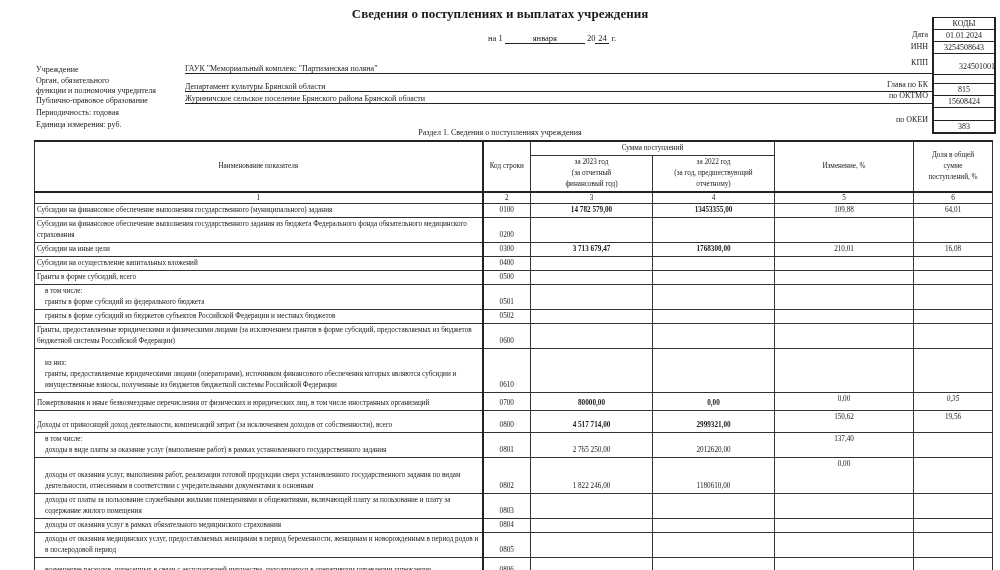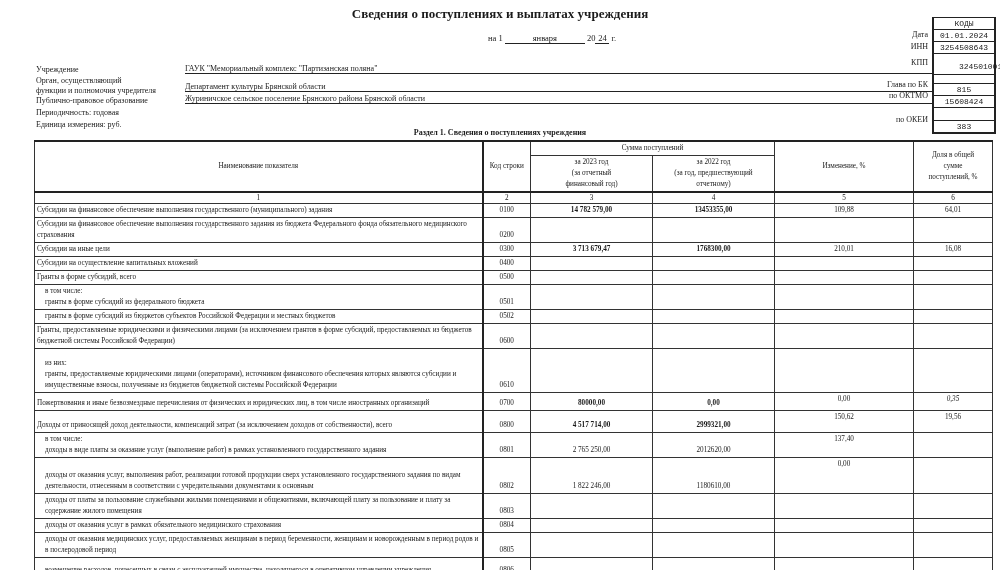--- a/index.html
+++ b/index.html
@@ -1,28 +1,28 @@
 <!DOCTYPE html>
 <html><head>
 <meta charset="utf-8">
 <style>
   html, body { margin:0; padding:0; background:#fff; }
   body { width:1000px; height:570px; position:relative; overflow:hidden; font-family:"Liberation Serif","DejaVu Serif",serif; color:#1a1a1a; }
   .abs { position:absolute; }
   .title { left:0; width:1000px; top:6px; text-align:center; font-weight:bold; font-size:13px; }
   .dateline { top:33px; left:488px; font-size:8.5px; }
   .dateline .u { display:inline-block; border-bottom:1px solid #222; text-align:center; }
-  .codes { left:932px; top:17px; width:60px; border-left:2px solid #222; border-right:2px solid #222;font-family:Liberation Mono, monospace; }
+  .codes { left:932px; top:17px; width:60px; border-left:2px solid #222; border-right:2px solid #222; }
   .codes .cell { height:11px; border-bottom:1px solid #222; font-size:8px; text-align:center; line-height:11px; }
   .codes .hdr { border-top:1.5px solid #222; }
   .codes .tall { height:20px; line-height:26px;padding-left:25px; }
   .codelabels { right:72px; font-size:8px; text-align:right; }
   .info { left:36px; font-size:8px; line-height:10px; }
   .infoval { left:185px; width:747px; font-size:8px; border-bottom:1.5px solid #222; }
-  .section { left:0; width:1000px; top:128px; text-align:center; font-weight:bold; font-size:8px; }
+  .section { left:0; width:1000px; top:128px; text-align:center; font-weight:normal; font-size:8px; }
   table.main { position:absolute; left:34px; top:140px; width:958px; border-collapse:collapse; font-size:7.2px; table-layout:fixed; }
   table.main td { border:1px solid #333; padding:1px 2px; vertical-align:bottom; line-height:11px; }
   table.main thead td { text-align:center; vertical-align:middle; border-top:2px solid #222; }
   table.main td.code { text-align:center; border-left:2px solid #222; }
   table.main td.num { text-align:center; }
   table.main td.b { font-weight:bold; }
   table.main td.name { text-align:left; }
   .indent { padding-left:10px !important; }
 </style>
 </head>
@@ -51,21 +51,21 @@
 <div class="abs codelabels" style="top:30px;margin-left:45px;">Дата</div>
 <div class="abs codelabels" style="top:42px;">ИНН</div>
 <div class="abs codelabels" style="top:58px;">КПП</div>
 <div class="abs codelabels" style="top:80px;">Глава по БК</div>
 <div class="abs codelabels" style="top:91px;">по ОКТМО</div>
 <div class="abs codelabels" style="top:115px;">по ОКЕИ</div>
 
 <div class="abs info" style="top:65px;">Учреждение</div>
 <div class="abs infoval" style="top:64px;">ГАУК "Мемориальный комплекс "Партизанская поляна"</div>
 <div class="abs info" style="top:76px;">
-  <div>Орган, осуществляющий</div>
+  <div>Орган, обязательного</div>
   <div>функции и полномочия учредителя</div>
 </div>
 <div class="abs infoval" style="top:82px;">Департамент культуры Брянской области</div>
 <div class="abs info" style="top:96px;">Публично-правовое образование</div>
 <div class="abs infoval" style="top:94px;">Журиничское сельское поселение Брянского района Брянской области</div>
 <div class="abs info" style="top:108px;">Периодичность: годовая</div>
 <div class="abs info" style="top:120px;">Единица измерения: руб.</div>
 
 <div class="abs section">Раздел 1. Сведения о поступлениях учреждения</div>
 

